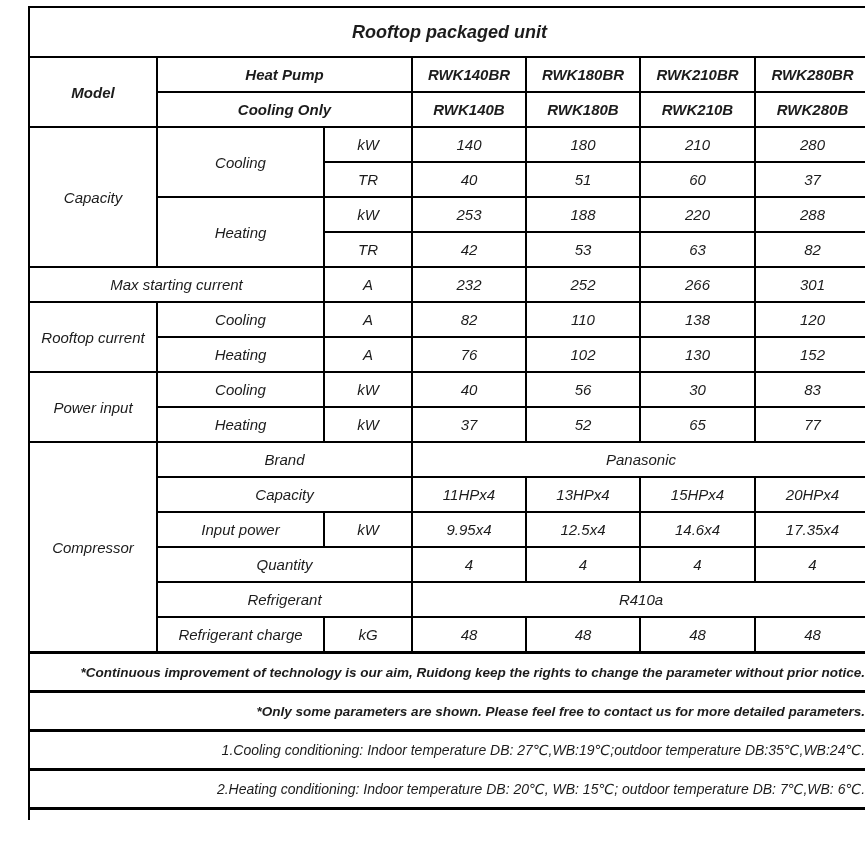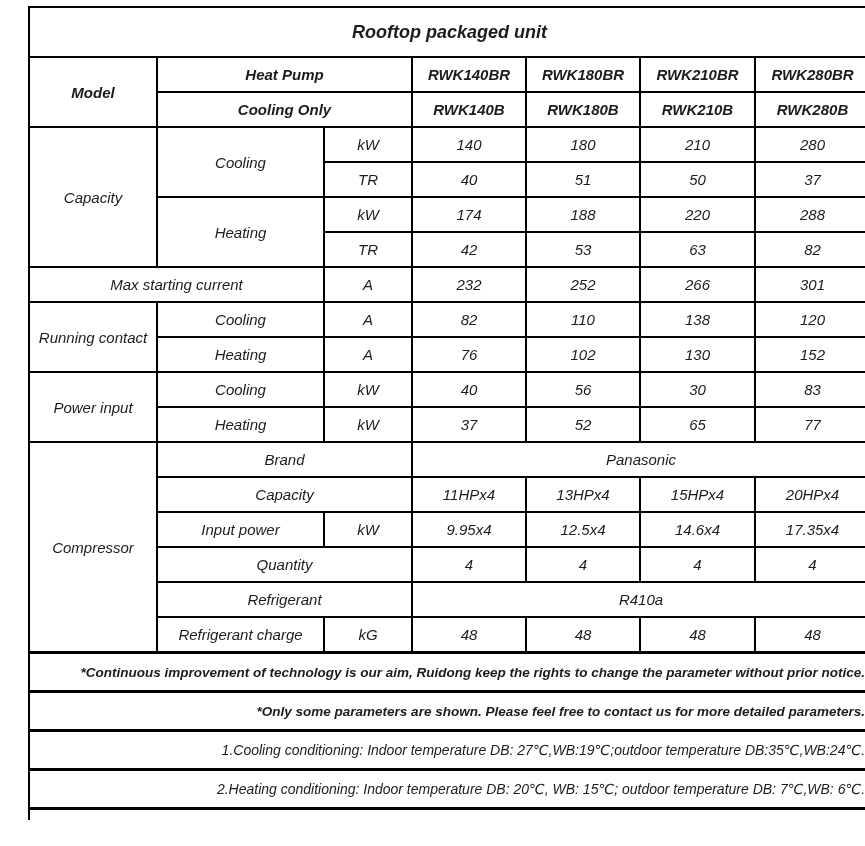--- a/index.html
+++ b/index.html
@@ -107,27 +107,27 @@
       <td>kW</td>
       <td>140</td>
       <td>180</td>
       <td>210</td>
       <td>280</td>
     </tr>
     <tr class="body-row">
       <td>TR</td>
       <td>40</td>
       <td>51</td>
-      <td>50</td>
+      <td>60</td>
       <td>37</td>
     </tr>
     <tr class="body-row">
       <td rowspan="2">Heating</td>
       <td>kW</td>
-      <td>174</td>
+      <td>253</td>
       <td>188</td>
       <td>220</td>
       <td>288</td>
     </tr>
     <tr class="body-row">
       <td>TR</td>
       <td>42</td>
       <td>53</td>
       <td>63</td>
       <td>82</td>
@@ -136,21 +136,21 @@
     <tr class="body-row">
       <td colspan="2">Max starting current</td>
       <td>A</td>
       <td>232</td>
       <td>252</td>
       <td>266</td>
       <td>301</td>
     </tr>
 
     <tr class="body-row">
-      <td rowspan="2">Running contact</td>
+      <td rowspan="2">Rooftop current</td>
       <td>Cooling</td>
       <td>A</td>
       <td>82</td>
       <td>110</td>
       <td>138</td>
       <td>120</td>
     </tr>
     <tr class="body-row">
       <td>Heating</td>
       <td>A</td>

